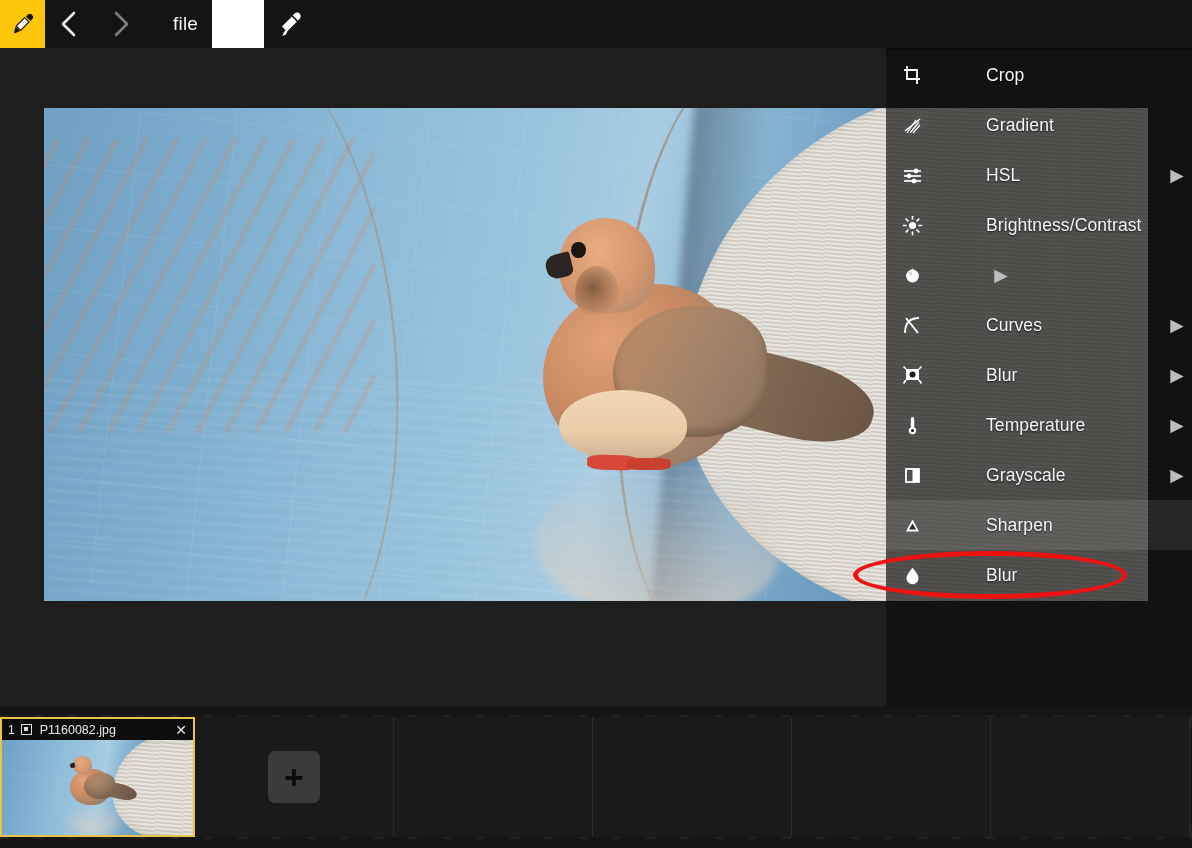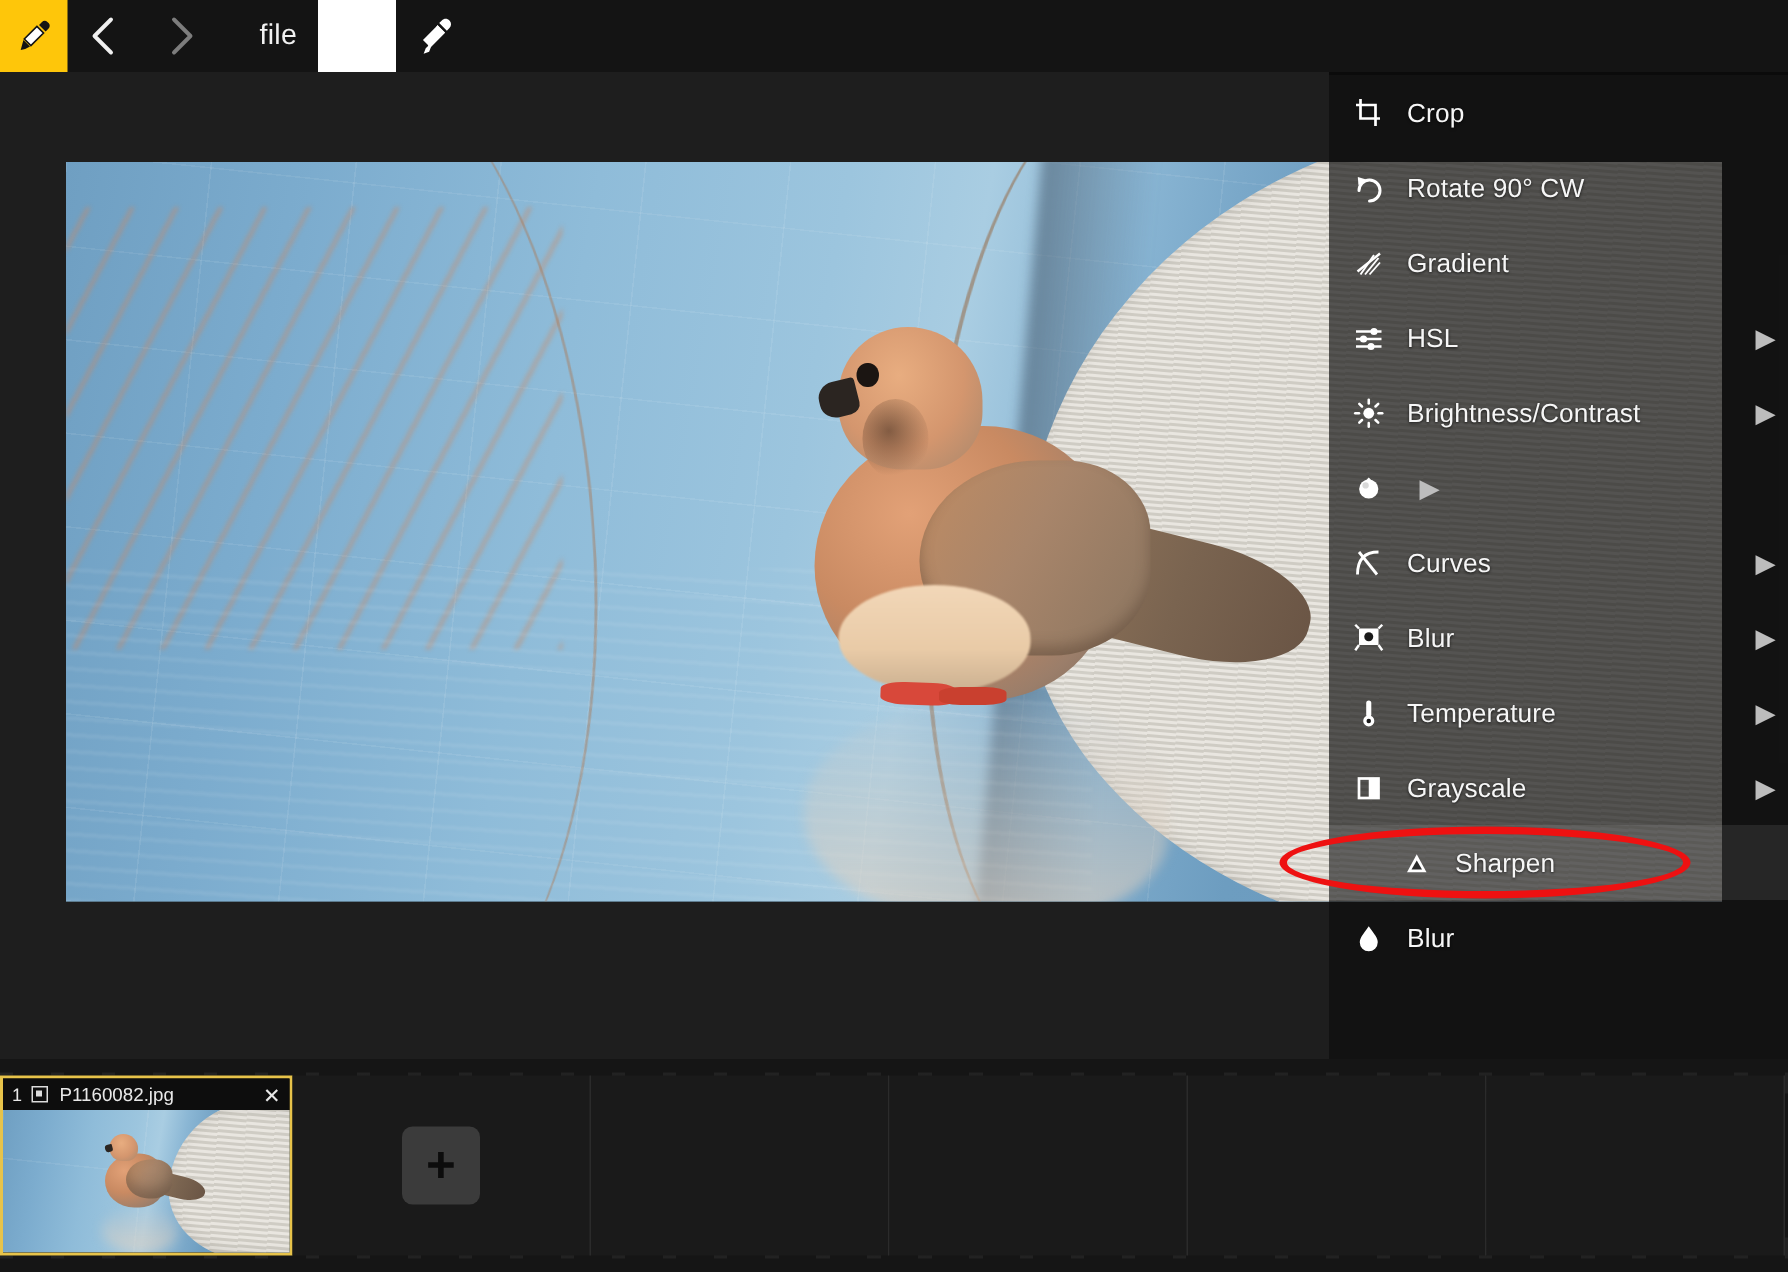--- a/index.html
+++ b/index.html
@@ -256,22 +256,23 @@
   #menu-list {
     position: relative;
     height: 656px;
     background: rgba(14,14,14,0.68);
   }
   .menu-item {
     position: relative;
     height: 50px;
     display: flex; align-items: center;
     cursor: pointer;
-  }
-  .menu-item.highlight { background: rgba(255,255,255,0.085); padding-left: 32px; }
+    gap: 48px;
+  }
+  .menu-item.highlight { background: rgba(255,255,255,0.085); }
   .mi-icon {
     width: 52px; min-width: 52px;
     display: flex; align-items: center; justify-content: center;
     color: #ffffff;
   }
   .mi-label {
     flex: 1;
     color: #f6f6f6;
     font-size: 17.5px;
     letter-spacing: .1px;
@@ -451,30 +452,20 @@
         <span class="mi-icon">
           <svg width="20" height="20" viewBox="0 0 20 20">
             <path d="M5 1 V14 H18" fill="none" stroke="#fff" stroke-width="1.8"></path>
             <path d="M2 5 H15 V19" fill="none" stroke="#fff" stroke-width="1.8"></path>
           </svg>
         </span>
         <span class="mi-label">Crop</span>
         <span class="mi-arrow hidden">▶</span>
       </div>
 
-      <div class="menu-item">
-        <span class="mi-icon">
-          <svg width="21" height="21" viewBox="0 0 21 21">
-            <path d="M4 12 A7 7 0 1 1 11 19" fill="none" stroke="#fff" stroke-width="2" stroke-linecap="round"></path>
-            <polygon points="3.2,3 10.4,5.2 3.6,8.4" fill="#fff"></polygon>
-          </svg>
-        </span>
-        <span class="mi-label">Rotate 90° CW</span>
-        <span class="mi-arrow hidden">▶</span>
-      </div>
 
       <div class="menu-item">
         <span class="mi-icon">
           <svg width="21" height="21" viewBox="0 0 21 21">
             <line x1="3" y1="16" x2="18" y2="4" stroke="#fff" stroke-width="1.6"></line>
             <line x1="5" y1="18" x2="14" y2="5" stroke="#fff" stroke-width="1.3"></line>
             <line x1="8" y1="18" x2="17" y2="7" stroke="#fff" stroke-width="1.3"></line>
             <line x1="11" y1="18" x2="18" y2="10" stroke="#fff" stroke-width="1.2"></line>
           </svg>
         </span>

